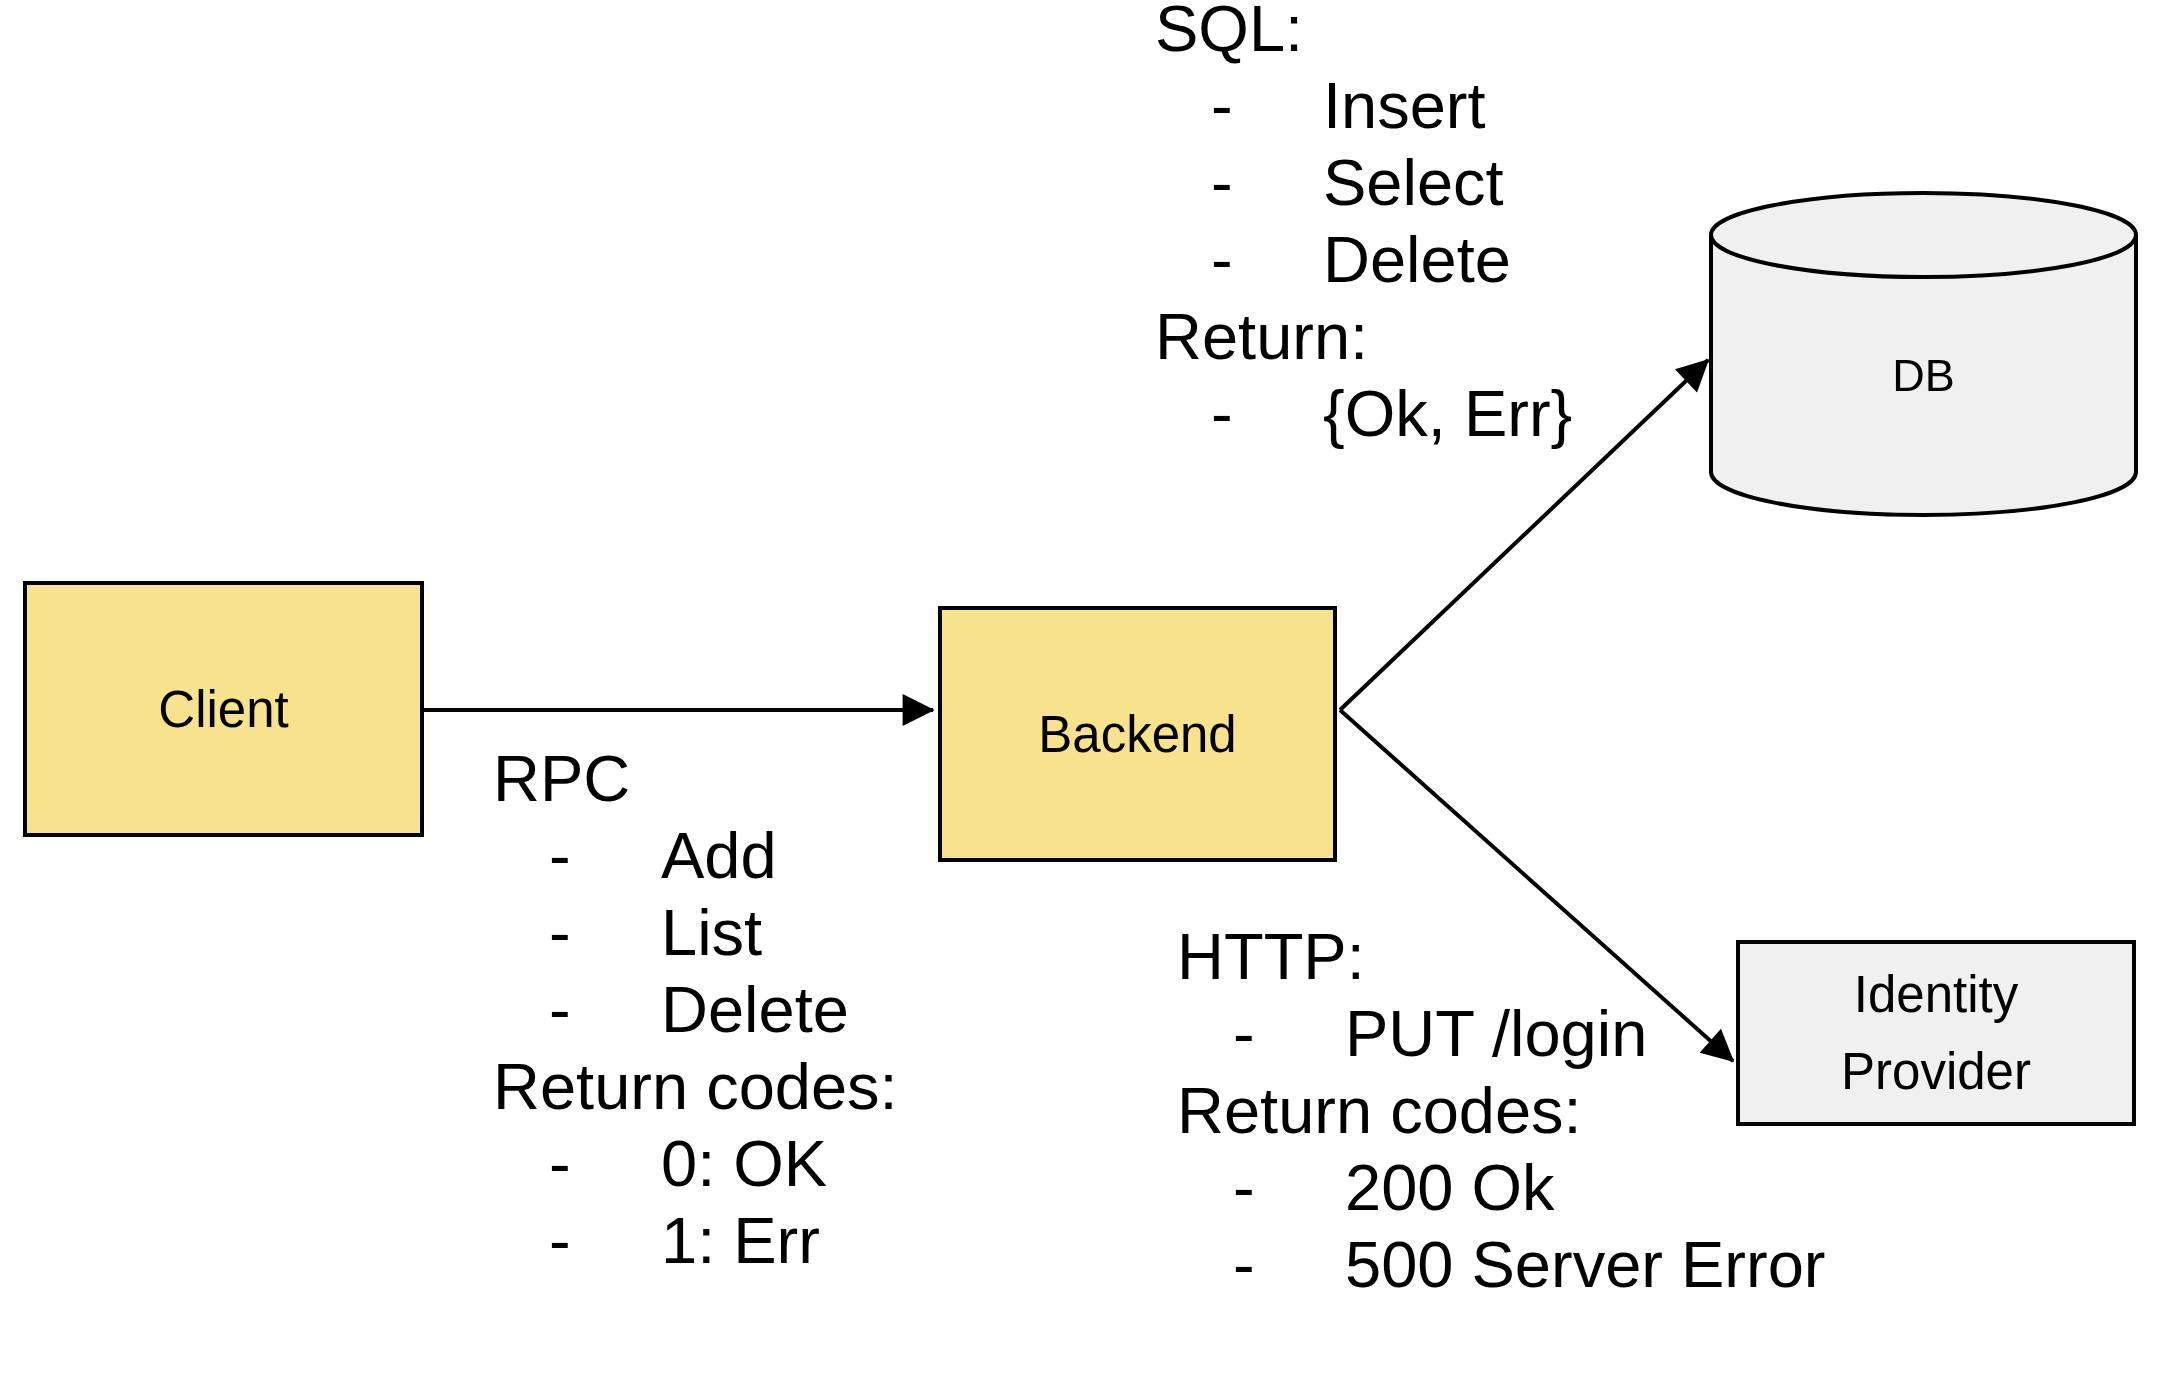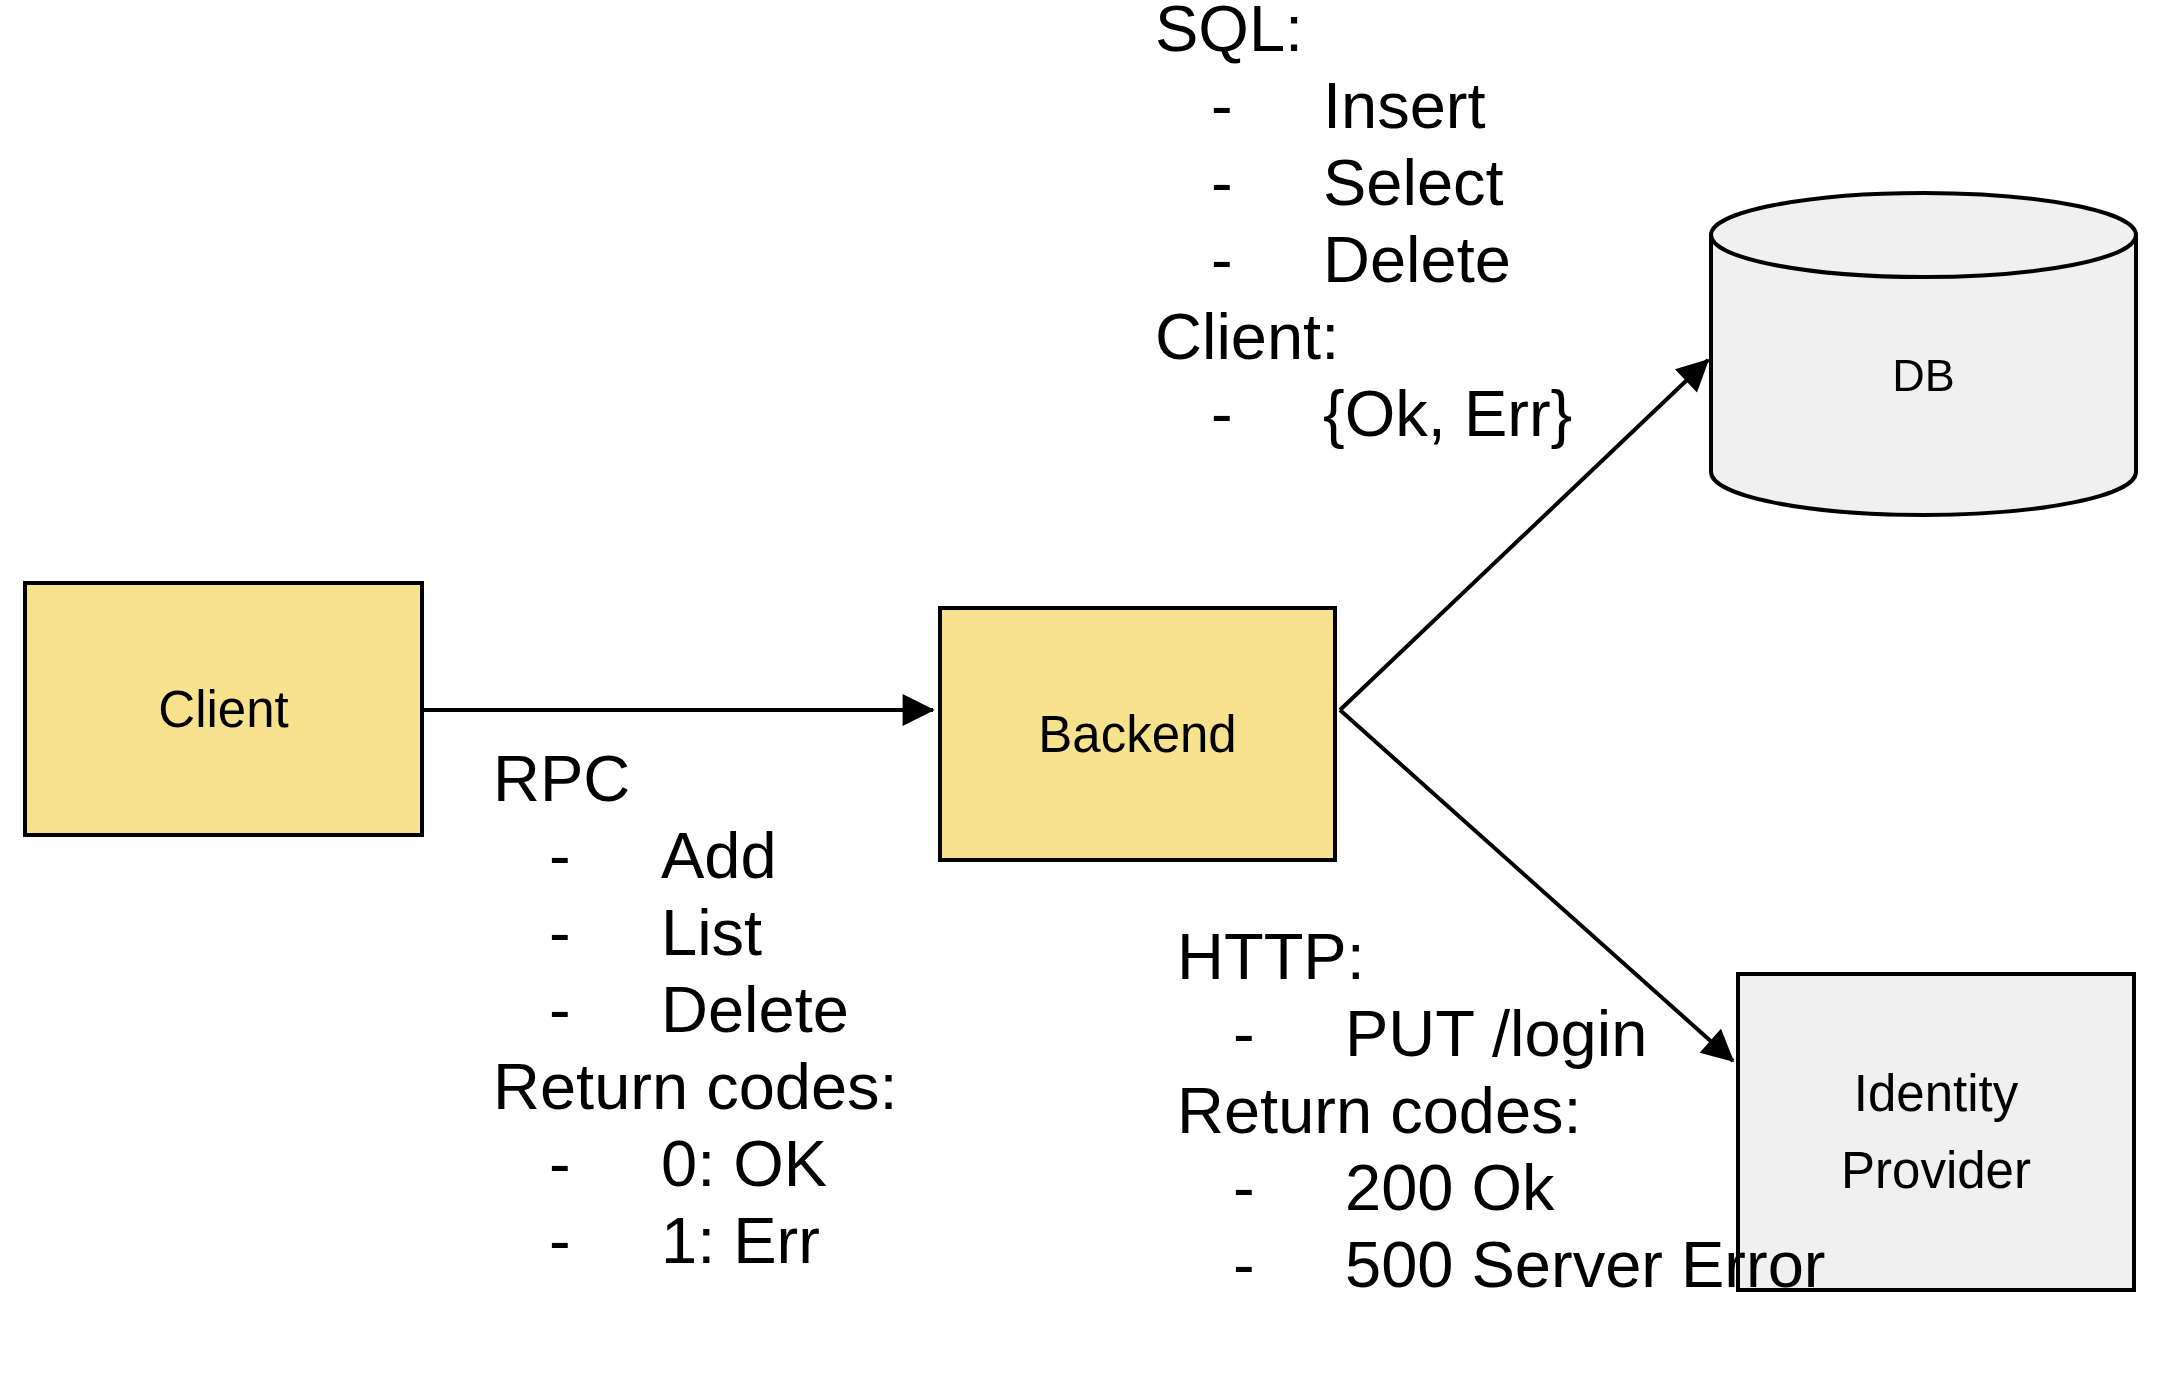--- a/index.html
+++ b/index.html
@@ -25,21 +25,21 @@
     align-items: center;
     justify-content: center;
     text-align: center;
     font-size: 51px;
     line-height: 77px;
   }
   .node.yellow { background: #F7E28E; }
   .node.gray   { background: #F0F0F0; }
   #node-client   { left: 23px;   top: 581px; width: 401px; height: 256px; }
   #node-backend  { left: 938px;  top: 606px; width: 399px; height: 256px; }
-  #node-idp      { left: 1736px; top: 940px; width: 400px; height: 320px; padding: 0 87px; margin-top: 32px; }
+  #node-idp      { left: 1736px; top: 940px; width: 400px; height: 186px; padding: 0 87px; }
   #db-label {
     position: absolute;
     left: 1711px; top: 235px; width: 425px; height: 280px;
     display: flex; align-items: center; justify-content: center;
     font-size: 45px; line-height: 77px;
   }
   .textblock {
     position: absolute;
     font-size: 65px;
     line-height: 77px;
@@ -91,21 +91,21 @@
 
   <div id="db-label">
     <span>DB</span>
   </div>
 
   <div class="textblock" id="block-sql">
     <div class="line header"><span>SQL:</span></div>
     <div class="line item"><span class="dash">-</span><span class="txt">Insert</span></div>
     <div class="line item"><span class="dash">-</span><span class="txt">Select</span></div>
     <div class="line item"><span class="dash">-</span><span class="txt">Delete</span></div>
-    <div class="line header"><span>Client:</span></div>
+    <div class="line header"><span>Return:</span></div>
     <div class="line item"><span class="dash">-</span><span class="txt">{Ok, Err}</span></div>
   </div>
 
   <div class="textblock" id="block-rpc">
     <div class="line header"><span>RPC</span></div>
     <div class="line item"><span class="dash">-</span><span class="txt">Add</span></div>
     <div class="line item"><span class="dash">-</span><span class="txt">List</span></div>
     <div class="line item"><span class="dash">-</span><span class="txt">Delete</span></div>
     <div class="line header"><span>Return codes:</span></div>
     <div class="line item"><span class="dash">-</span><span class="txt">0: OK</span></div>

